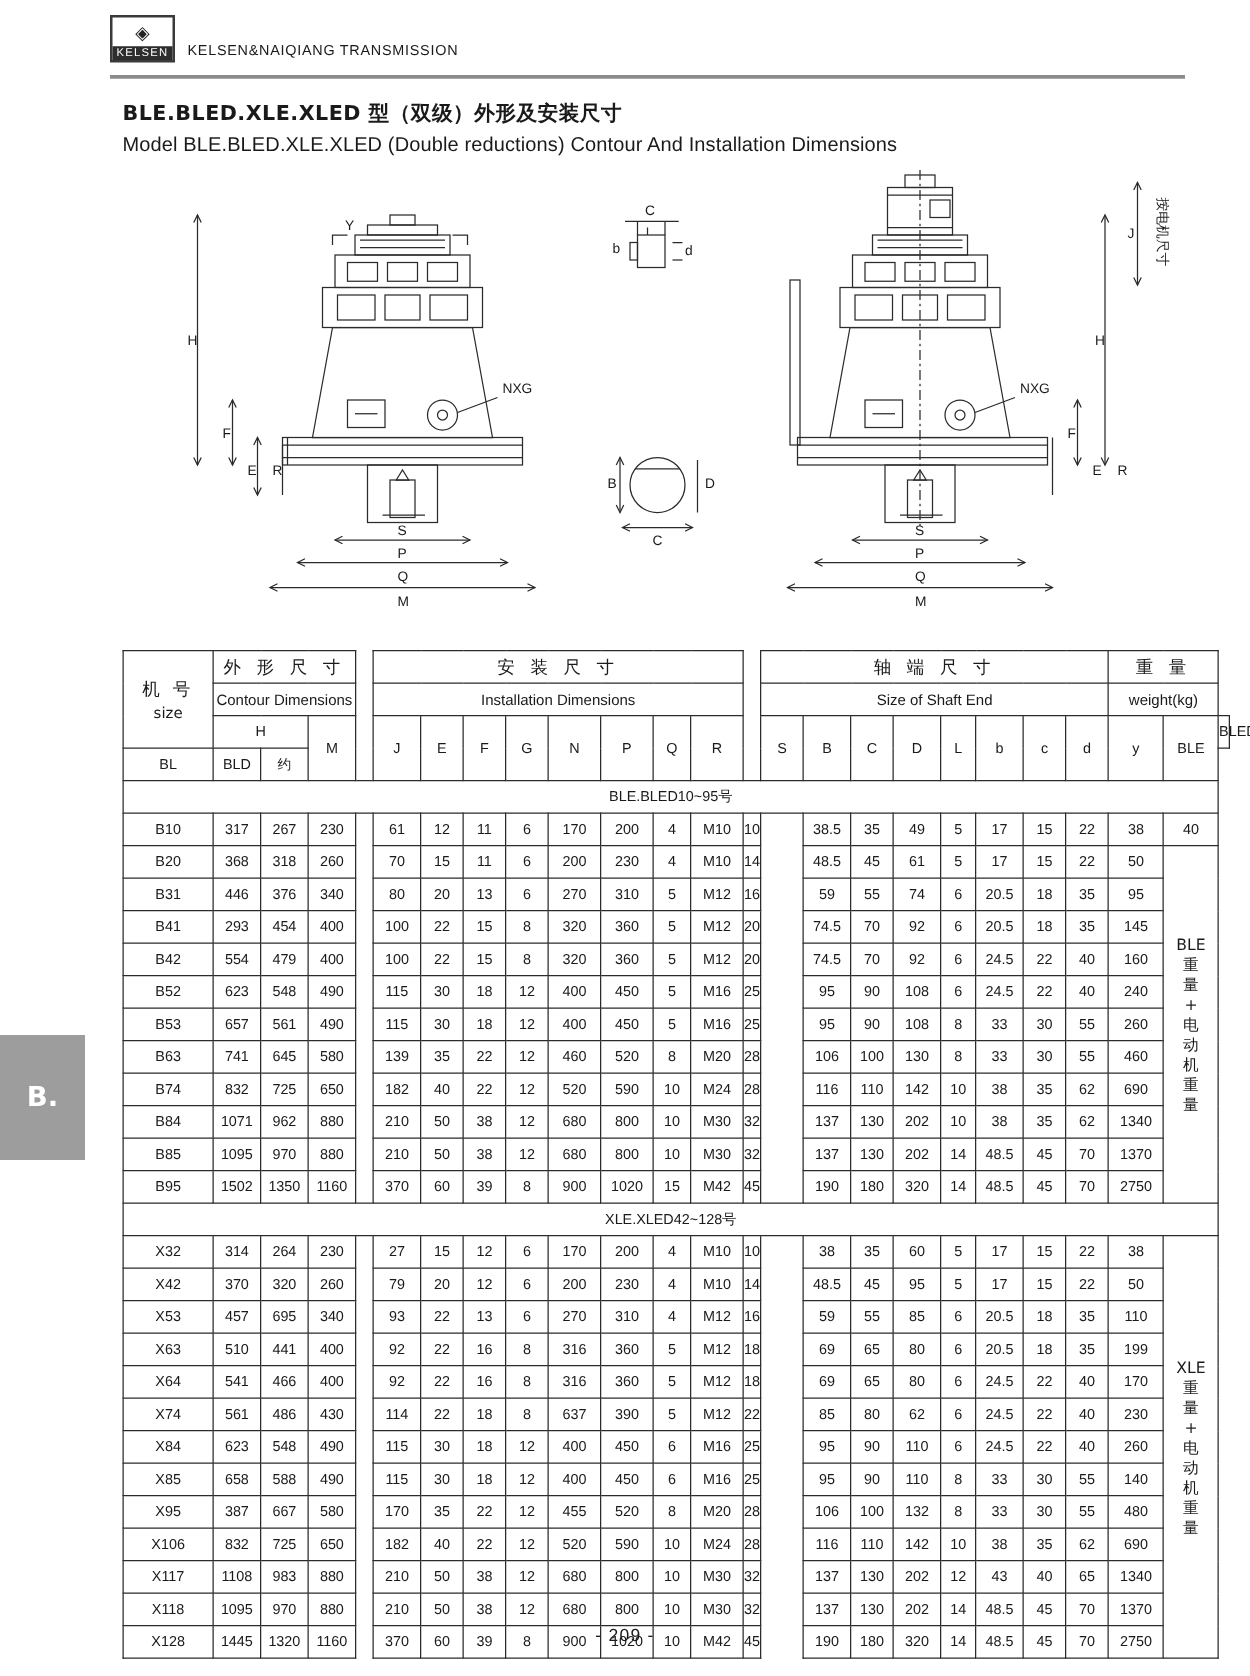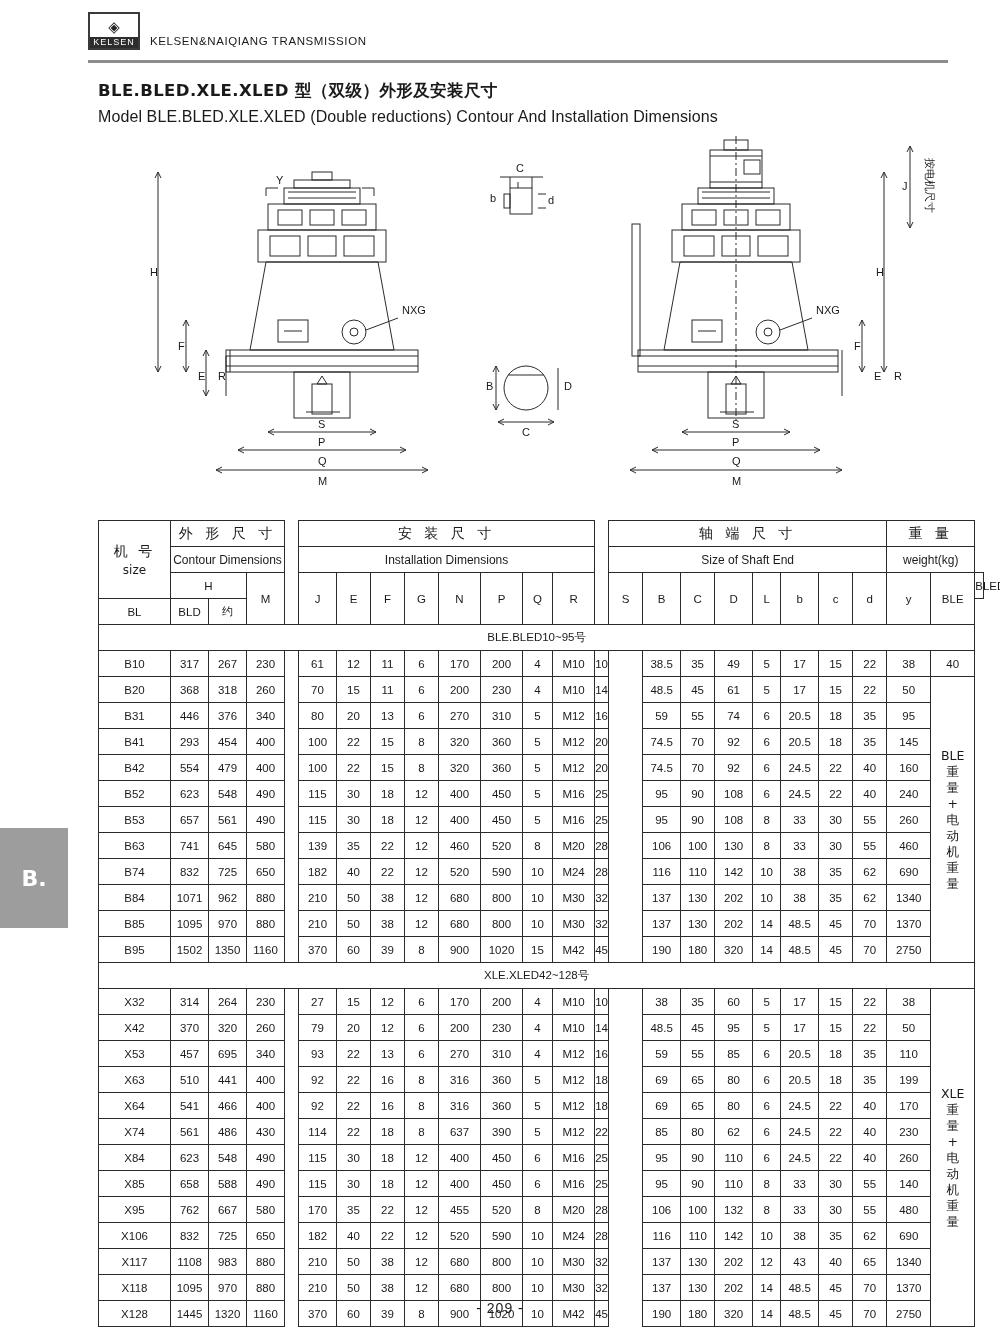--- a/index.html
+++ b/index.html
@@ -961,21 +961,21 @@
           <td>90</td>
           <td>110</td>
           <td>8</td>
           <td>33</td>
           <td>30</td>
           <td>55</td>
           <td>140</td>
         </tr>
         <tr>
           <td>X95</td>
-          <td>762</td>
+          <td>387</td>
           <td>667</td>
           <td>580</td>
           <td style="border-top: none; border-bottom: none; border-left: 1px solid rgb(43, 43, 43); border-right: none;"></td>
           <td>170</td>
           <td>35</td>
           <td>22</td>
           <td>12</td>
           <td>455</td>
           <td>520</td>
           <td>8</td>

